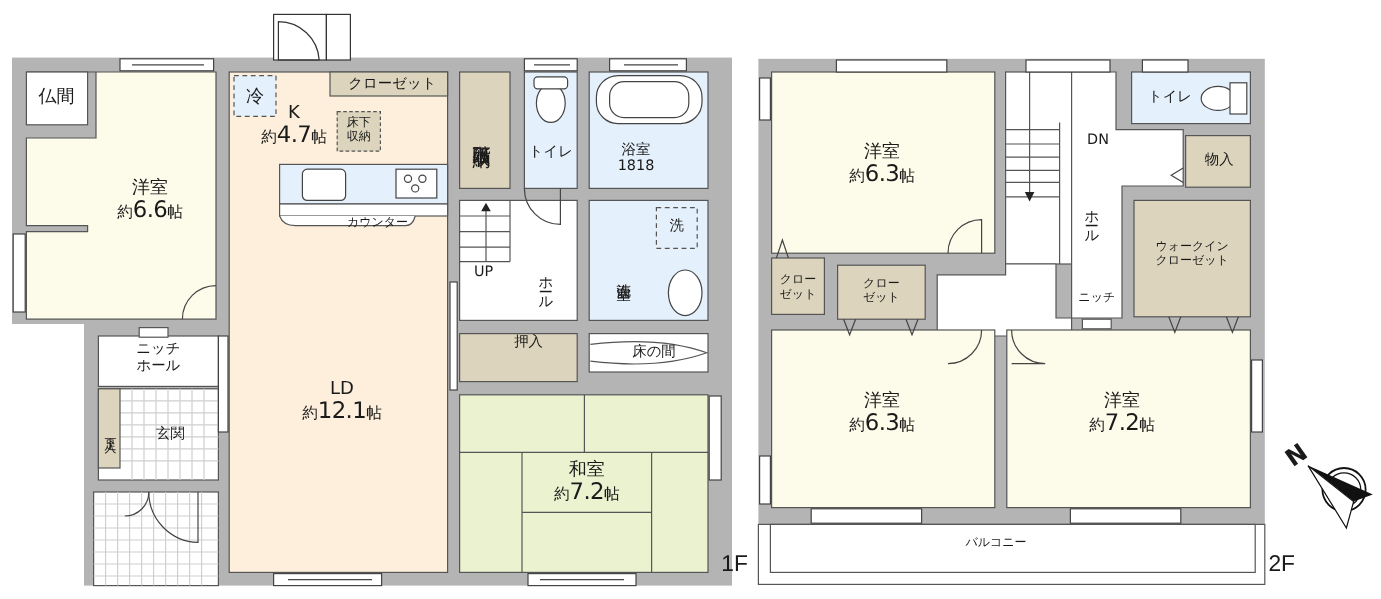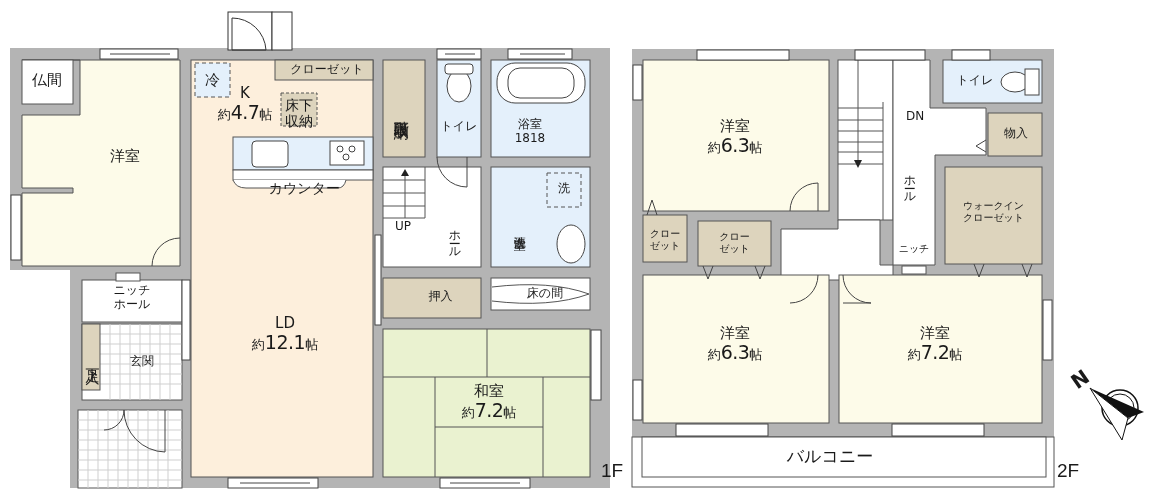--- a/index.html
+++ b/index.html
@@ -4,21 +4,21 @@
 <style>
   html, body { margin: 0; padding: 0; background: #ffffff; }
   body { width: 1151px; height: 499px; position: relative; overflow: hidden;
          font-family: "DejaVu Sans", "Liberation Sans", sans-serif; color: #1a1a1a; }
   svg { position: absolute; left: 0; top: 0; }
   .lbl { position: absolute; text-align: center; line-height: 1.15; white-space: nowrap; }
   .room { font-size: 15px; }
   .area { font-size: 13px; }
   .area b { font-size: 19px; font-weight: normal; letter-spacing: -0.5px; }
   .small { font-size: 12px; }
-  .tiny { font-size: 14px; }
+  .tiny { font-size: 10px; }
   .vert { writing-mode: vertical-rl; text-orientation: upright; letter-spacing: 1px; }
   .floor { font-size: 19px; font-family: "Liberation Sans", sans-serif; }
 </style>
 </head>
 <body>
 
 <svg width="1151" height="499" viewBox="0 0 1151 499">
 
   <g stroke="#333" stroke-width="1">
 
@@ -227,20 +227,21 @@
     <circle cx="1120" cy="408" r="14" fill="none" stroke="#111" stroke-width="1"></circle>
     <polygon points="1090,388 1144,412 1128,418" fill="#111"></polygon>
     <polygon points="1090,388 1128,418 1122,440" fill="#ffffff" stroke="#111"></polygon>
   </g>
 </svg>
 
 <div class="lbl room" style="left:26px;top:72px;width:42px;">仏間</div>
 
 <div class="lbl" style="left:70px;top:148px;width:110px;">
   <div class="room">洋室</div>
+  <div class="area"><span>約</span><b>6.6</b><span>帖</span></div>
 </div>
 
 <div class="lbl room" style="left:195px;top:72px;width:35px;">冷</div>
 
 <div class="lbl" style="left:210px;top:85px;width:70px;">
   <div class="room">K</div>
   <div class="area"><span>約</span><b>4.7</b><span>帖</span></div>
 </div>
 
 <div class="lbl small" style="left:278px;top:63px;width:98px;">クローゼット</div>
@@ -252,21 +253,21 @@
 
 <div class="lbl" style="left:500px;top:118px;width:60px;">
   <div class="small">浴室</div>
   <div class="small">1818</div>
 </div>
 
 <div class="lbl small" style="left:547px;top:182px;width:34px;">洗</div>
 <div class="lbl small vert" style="left:512px;top:198px;height:60px;">洗面室</div>
 <div class="lbl small" style="left:388px;top:220px;width:30px;">UP</div>
 <div class="lbl small vert" style="left:447px;top:210px;height:55px;">ホール</div>
-<div class="lbl small" style="left:383px;top:290px;width:115px;">押入</div>
+<div class="lbl small" style="left:383px;top:278px;width:115px;">押入</div>
 <div class="lbl small" style="left:510px;top:287px;width:70px;">床の間</div>
 <div class="lbl small" style="left:82px;top:284px;width:100px;white-space:pre-line;">ニッチ
 ホール</div>
 <div class="lbl tiny vert" style="left:85px;top:333px;height:50px;">下足入</div>
 <div class="lbl small" style="left:112px;top:355px;width:60px;">玄関</div>
 
 <div class="lbl" style="left:230px;top:315px;width:110px;">
   <div class="room">LD</div>
   <div class="area"><span>約</span><b>12.1</b><span>帖</span></div>
 </div>
@@ -298,17 +299,17 @@
 <div class="lbl" style="left:680px;top:325px;width:110px;">
   <div class="room">洋室</div>
   <div class="area"><span>約</span><b>6.3</b><span>帖</span></div>
 </div>
 
 <div class="lbl" style="left:880px;top:325px;width:110px;">
   <div class="room">洋室</div>
   <div class="area"><span>約</span><b>7.2</b><span>帖</span></div>
 </div>
 
-<div class="lbl tiny" style="left:780px;top:447px;width:100px;font-size:17px;">バルコニー</div>
+<div class="lbl tiny" style="left:780px;top:447px;width:100px;font-size:10px;">バルコニー</div>
 
 <div class="lbl floor" style="left:1057px;top:460px;">2F</div>
 
 <div class="lbl" style="left:1072px;top:368px;font-size:20px;font-weight:bold;transform:rotate(-35deg);">N</div>
 
 </body></html>

